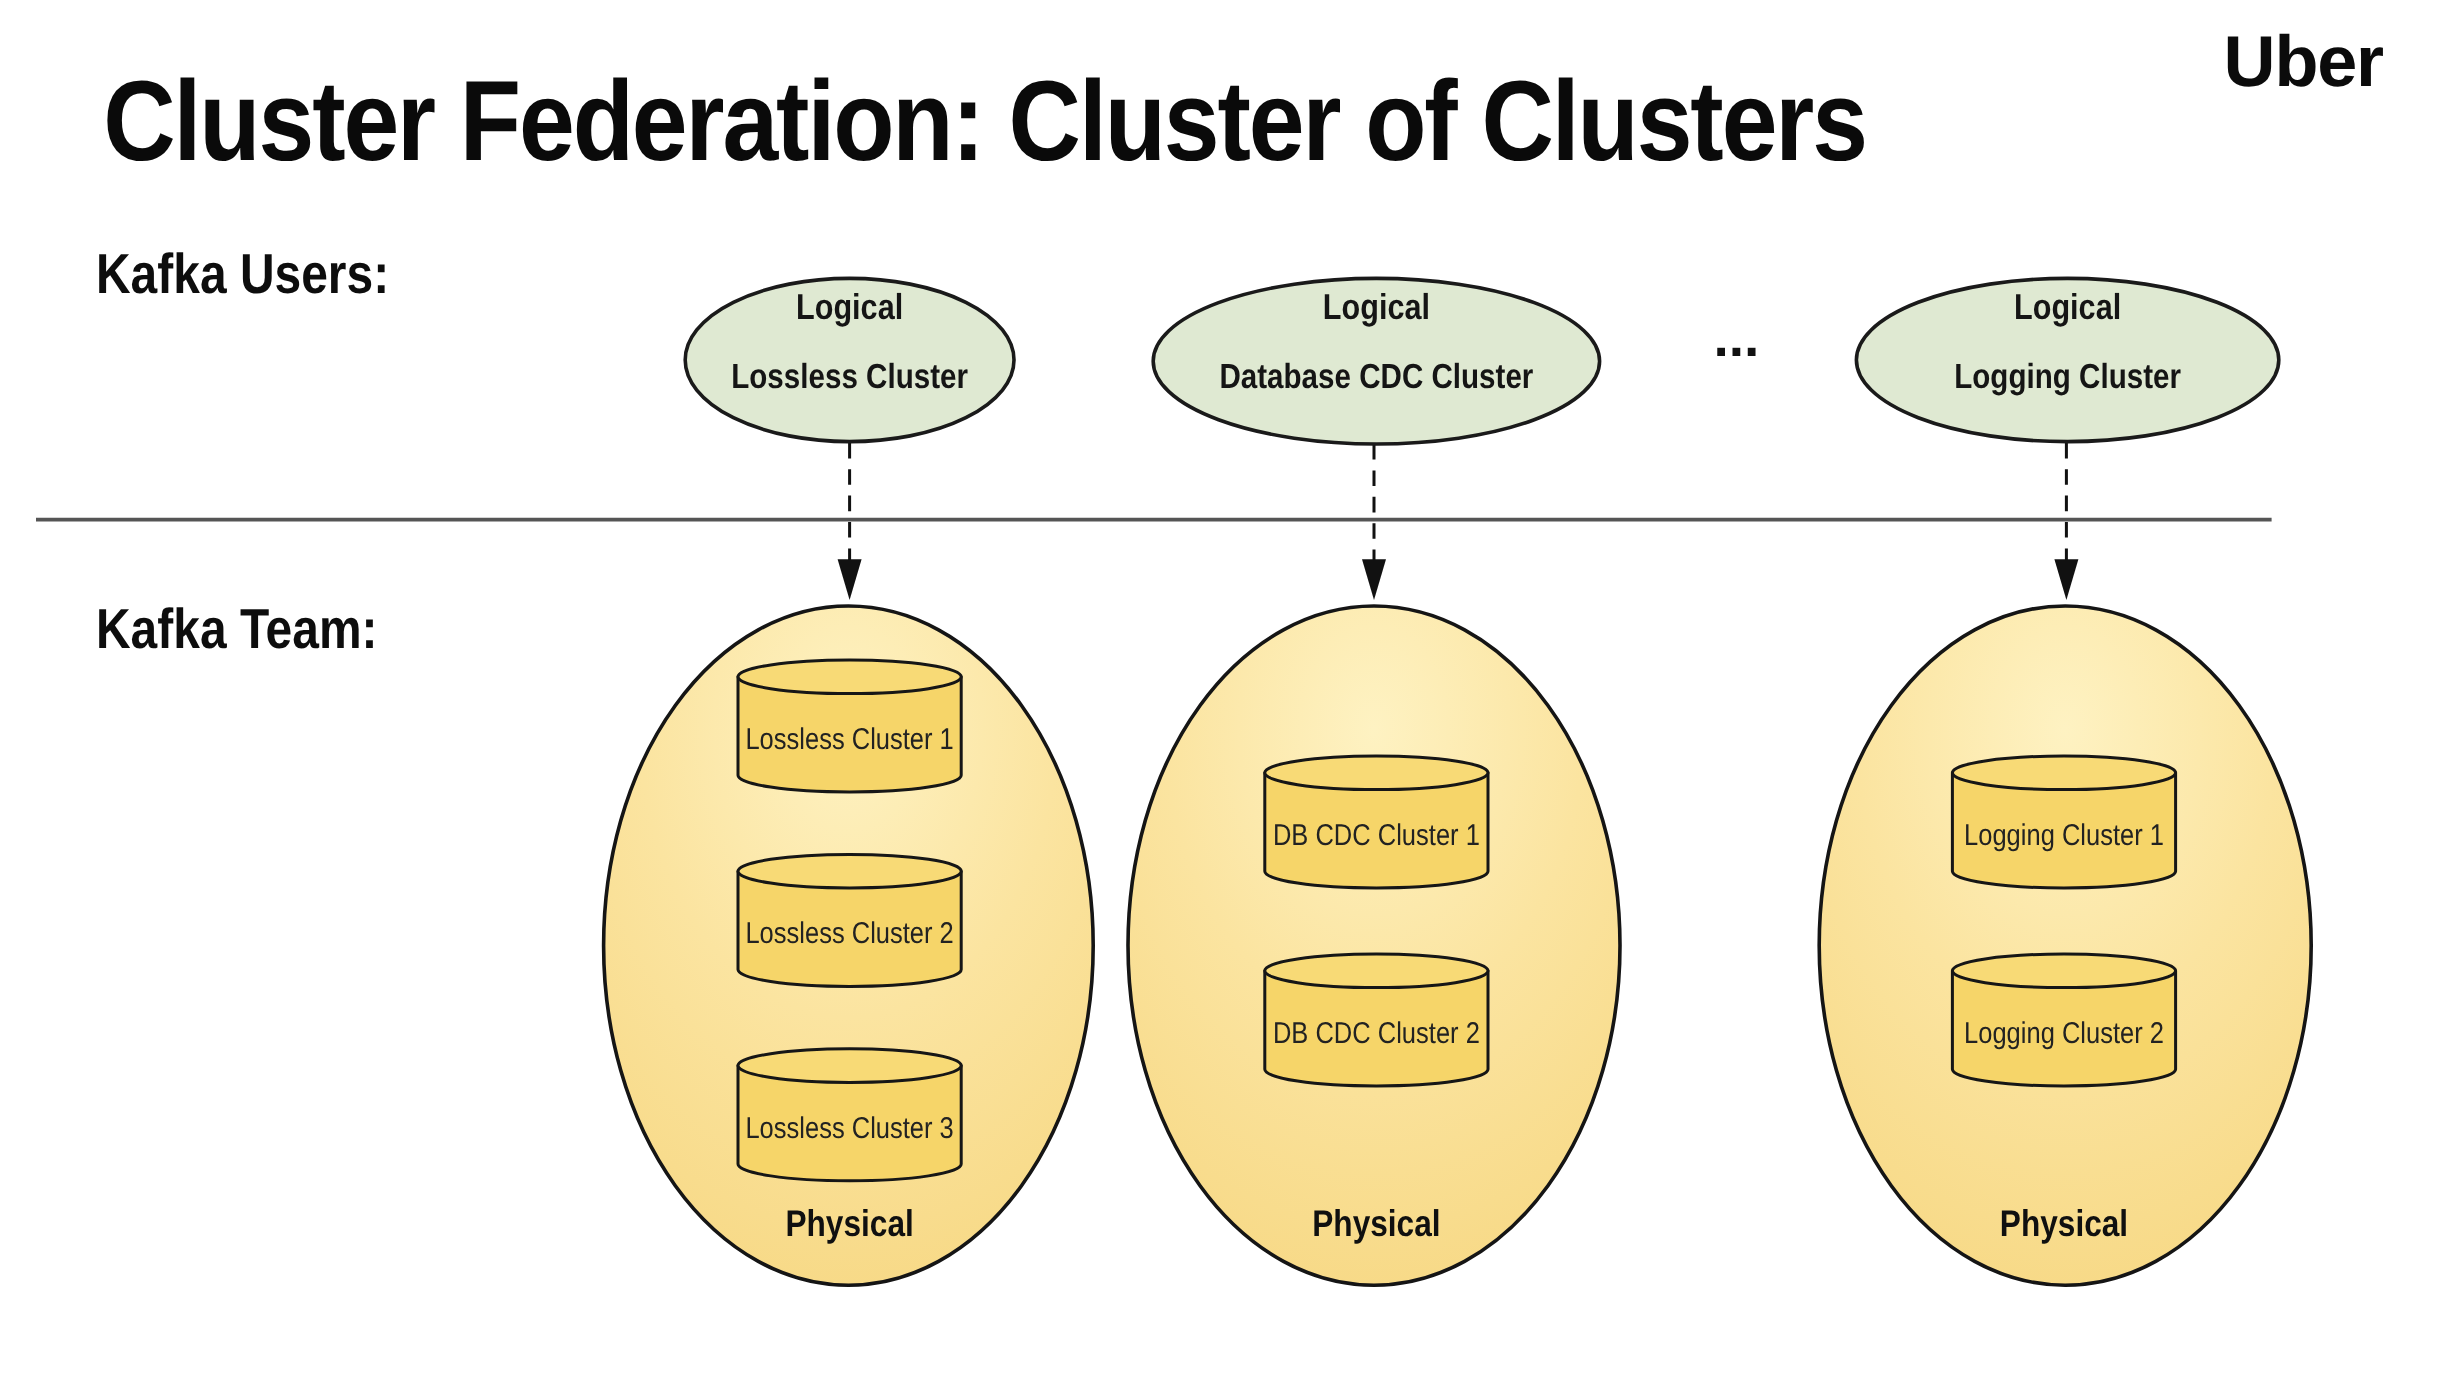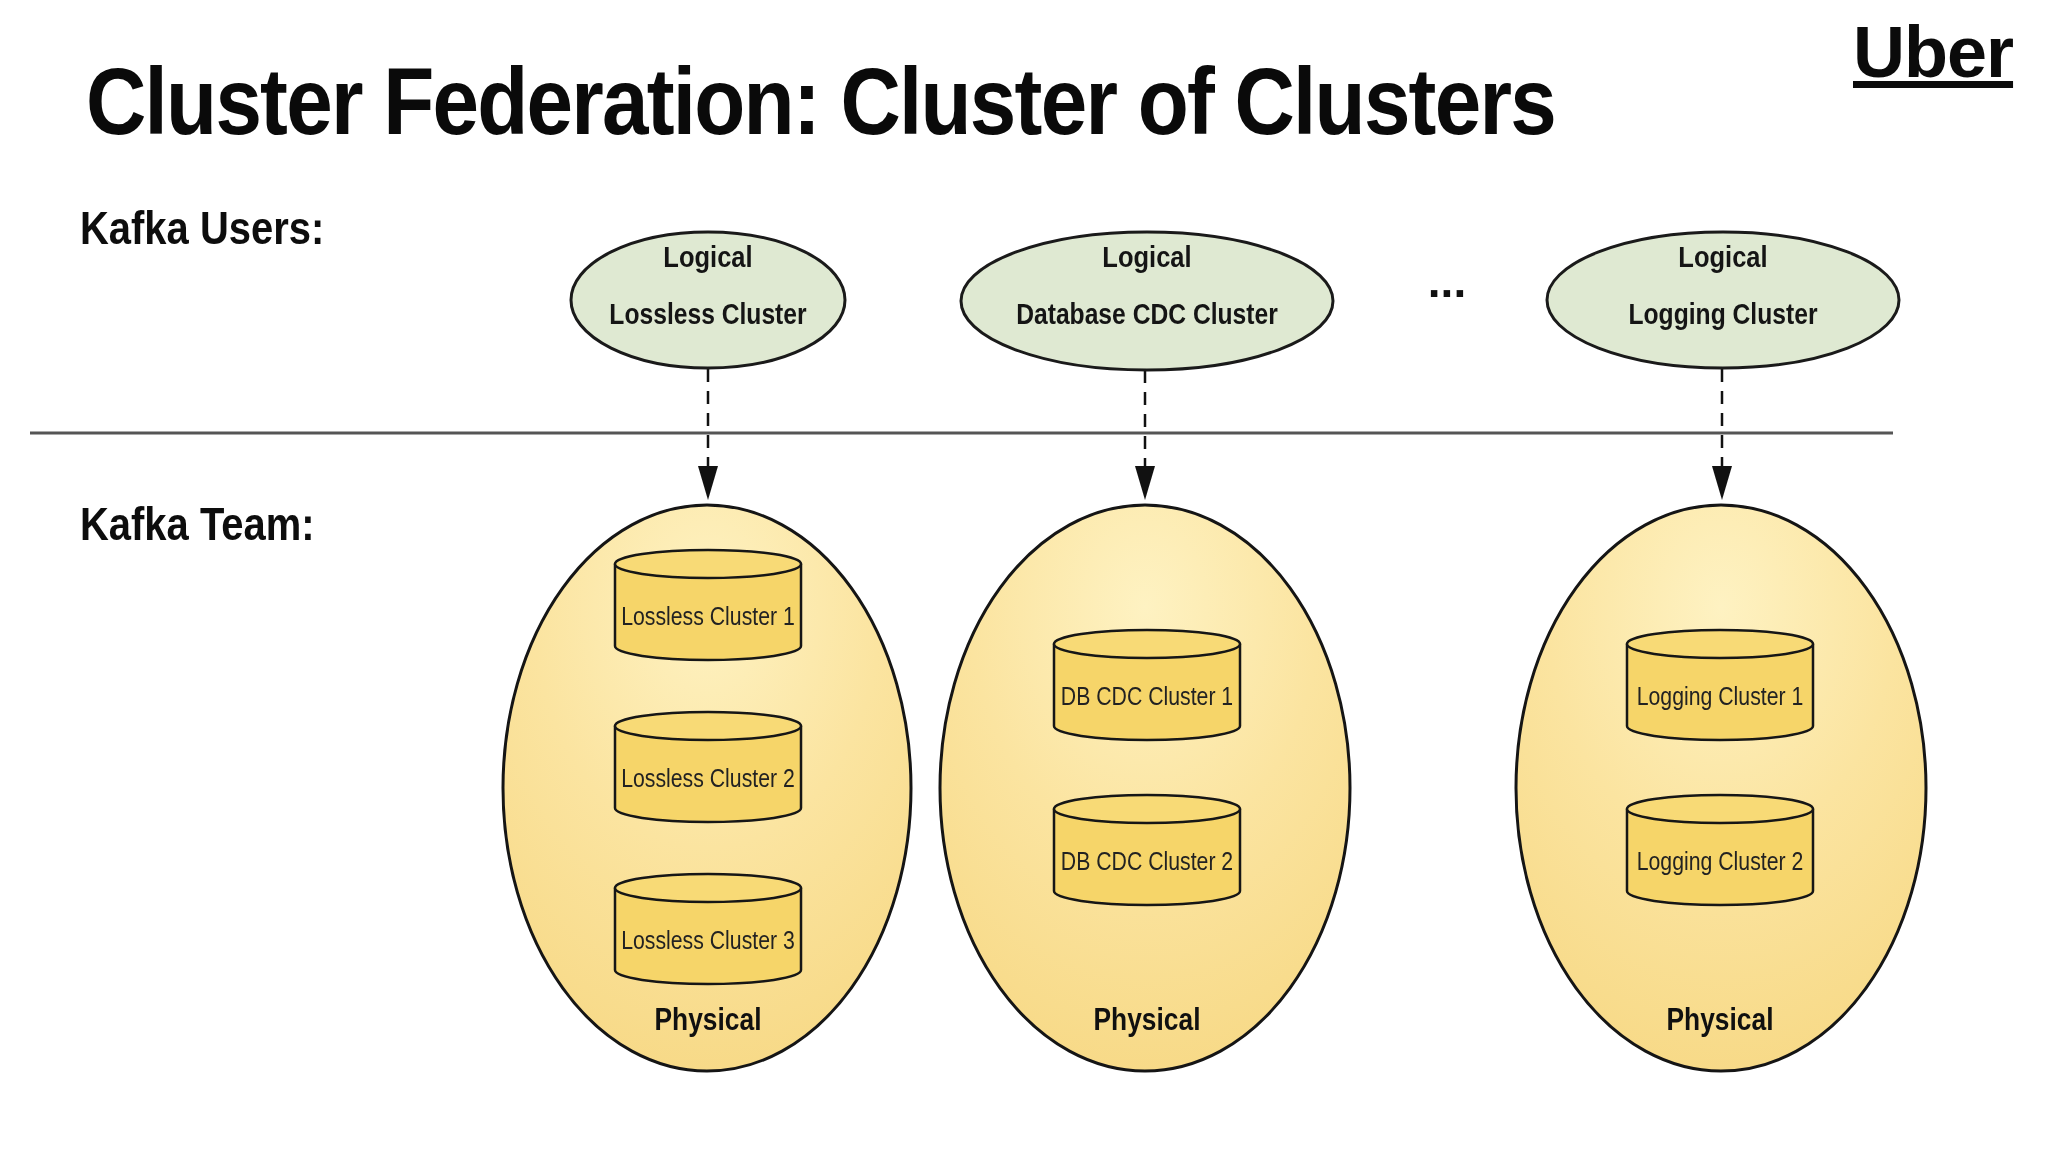--- a/index.html
+++ b/index.html
@@ -6,22 +6,22 @@
   body { width:2048px; height:1152px; overflow:hidden; font-family:"Liberation Sans", sans-serif; }
   .stage { position:relative; width:1696px; height:1152px; background:#ffffff; }
   .stage svg { position:absolute; left:0; top:0; }
 
   .txt { position:absolute; color:#111; white-space:nowrap; }
   .cond { transform:scaleX(0.85); transform-origin:center; }
   .cond-left { transform:scaleX(0.85); transform-origin:left center; }
 
   .title { left:86px; top:54px; font-size:95px; line-height:95px; font-weight:700;
            letter-spacing:-2px; transform:scaleX(0.88); transform-origin:left center; color:#0a0a0a; }
-  .brand { left:1853px; top:12px; font-size:72px; line-height:80px; font-weight:700;
-           letter-spacing:-1px; color:#0b0b0b;text-decoration:underline; }
+  .brand { left:1853px; top:12px; font-size:60px; line-height:80px; font-weight:700;
+           letter-spacing:-1px; color:#0b0b0b; }
   .rowlabel { font-size:47px; line-height:47px; font-weight:700; color:#0d0d0d; }
   .users { left:80px; top:204px; }
   .team  { left:80px; top:500px; }
 
   .gline { font-weight:700; text-align:center; color:#151515; }
   .gline1 { font-size:30px; line-height:30px; top:242px; }
   .gline2 { font-size:29px; line-height:29px; top:300px; }
   .g1 { left:571px;  width:274px; }
   .g2 { left:961px;  width:372px; }
   .g3 { left:1547px; width:352px; }

